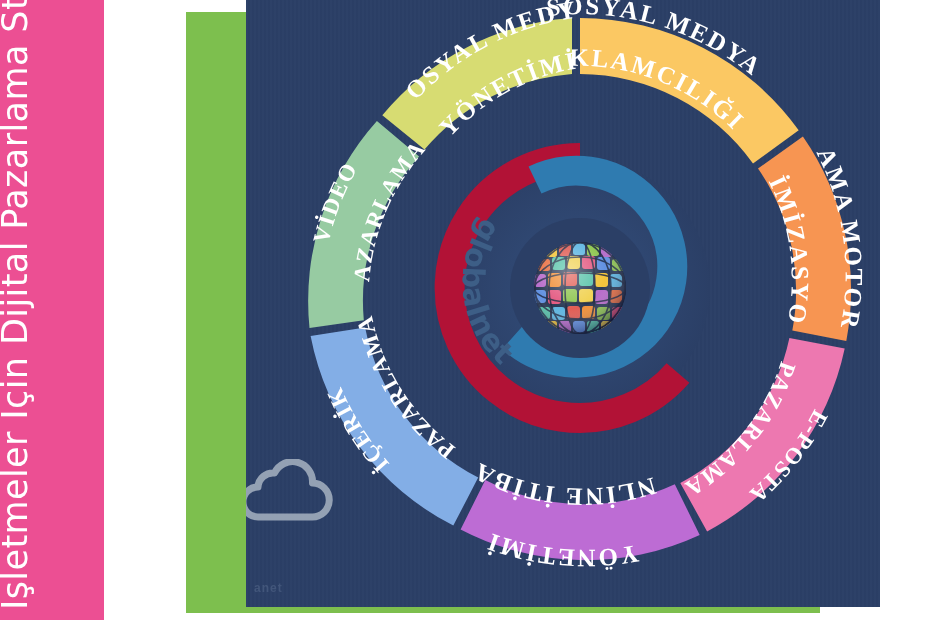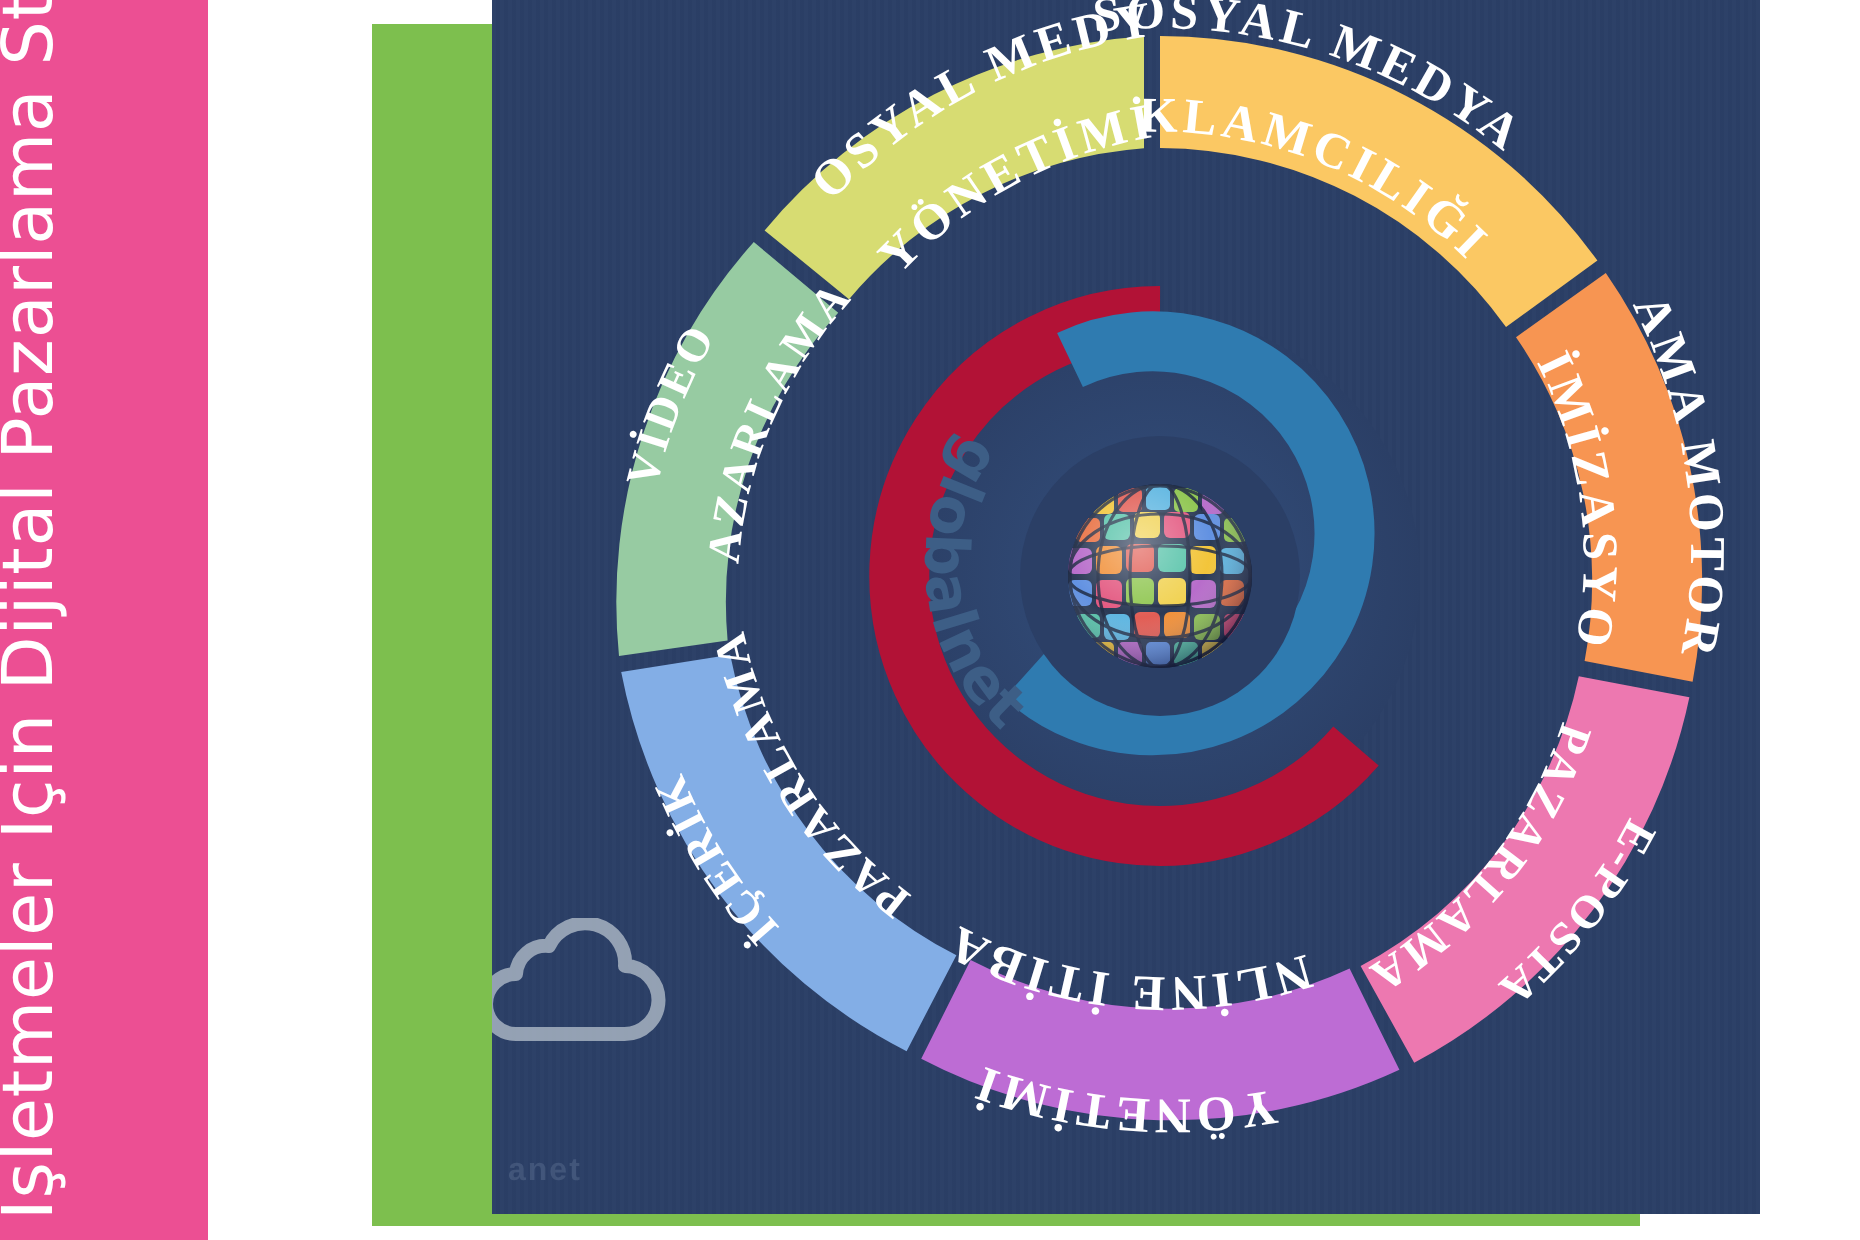--- a/index.html
+++ b/index.html
@@ -65,21 +65,21 @@
   #cloud-icon {
     position:absolute;
     left:-8px; bottom:78px;
     width:110px; height:70px;
     opacity:0.75;
   }
   
   #panel-watermark {
     position:absolute;
     left:8px; bottom:12px;
-    font-size:16px;
+    font-size:12px;
     font-weight:700;
     letter-spacing:1px;
     color:rgba(180,200,225,0.16);
     font-family:"Liberation Sans", sans-serif;
   }
 
   
   #wheel {
     position:absolute;
     left:0; top:0;

